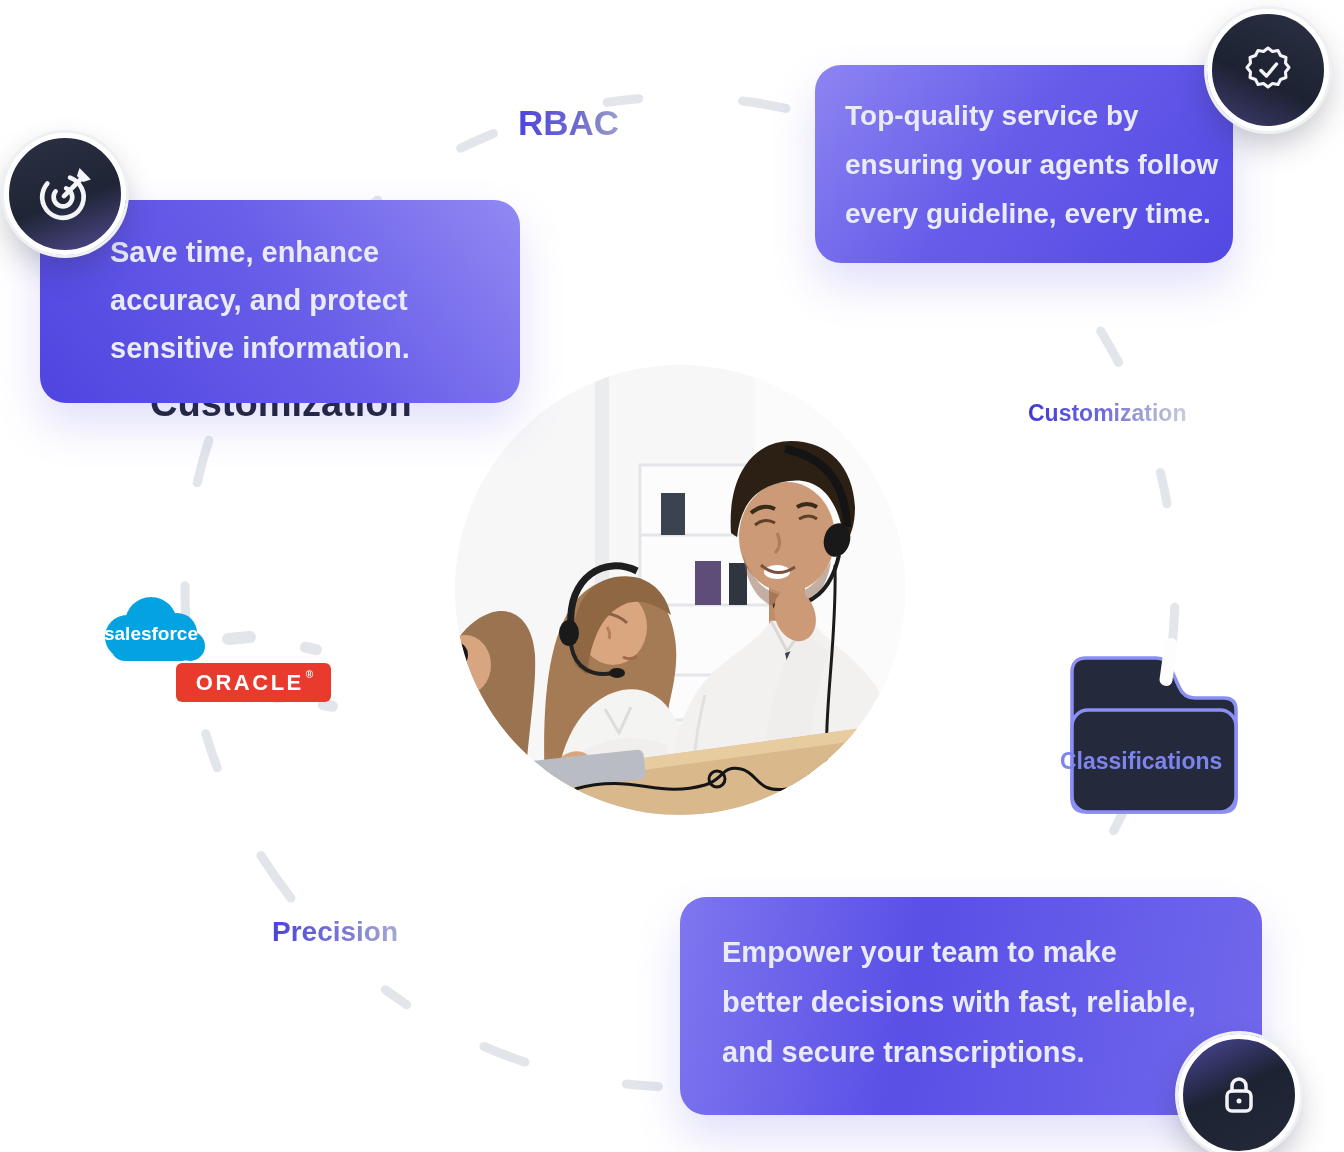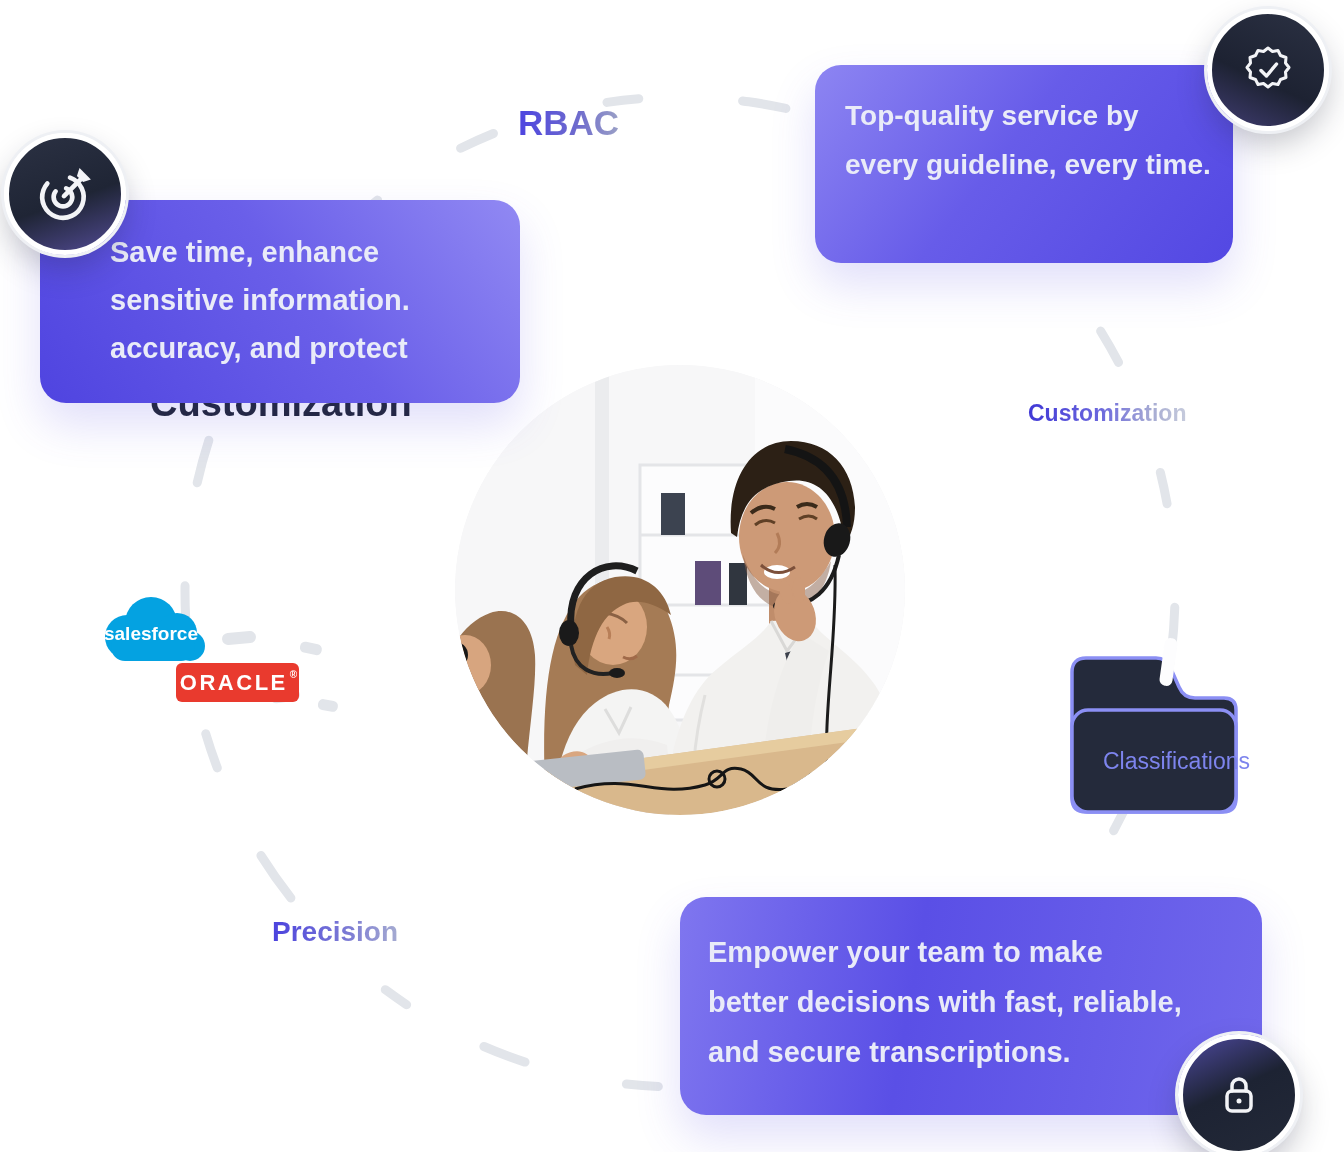--- a/index.html
+++ b/index.html
@@ -28,21 +28,21 @@
   }
   .card-quality{
     left:815px;top:65px;width:418px;height:198px;
     background:linear-gradient(128deg,#8d85f2 0%,#675ce9 45%,#5348e3 100%);
     padding:26px 0 0 30px;box-sizing:border-box;
     font-size:28px;line-height:49px;
   }
   .card-transcription{
     left:680px;top:897px;width:582px;height:218px;
     background:linear-gradient(100deg,#7f76ef 0%,#5a4fe6 40%,#7168ec 100%);
-    padding:30px 0 0 28px;box-sizing:border-box;
+    padding:30px 0 0 42px;box-sizing:border-box;
     font-size:29px;line-height:50px;
   }
   
   .qlabel{
     position:absolute;font-weight:800;z-index:3;white-space:nowrap;
     background-clip:text;-webkit-background-clip:text;color:transparent;
   }
   .lbl-rbac{left:518px;top:103px;font-size:35px;
     background-image:linear-gradient(90deg,#4d44e0 0%,#6f6ccd 60%,#9aa0c6 100%);}
   .lbl-customization{left:1028px;top:400px;font-size:23px;
@@ -62,30 +62,30 @@
   }
   .badge-target{left:4px;top:133px;
     background:linear-gradient(160deg,#2b3143 0%,#1f2535 55%,#46427e 90%,#655ad6 100%);}
   .badge-seal{left:1207px;top:9px;
     background:linear-gradient(205deg,#2b3143 0%,#1d2232 58%,#403d72 100%);}
   .badge-lock{left:1178px;top:1034px;
     background:linear-gradient(335deg,#232938 0%,#1d2333 55%,#4c489c 100%);}
   
   .sf-logo{position:absolute;left:93px;top:591px;z-index:3;}
   .oracle-logo{
-    position:absolute;left:176px;top:663px;width:123px;height:39px;z-index:3;
+    position:absolute;left:176px;top:663px;width:155px;height:39px;z-index:3;
     background:#e93a2e;border-radius:6px;display:flex;align-items:center;justify-content:center;
     color:#ffffff;font-size:22px;font-weight:700;letter-spacing:2.5px;
   }
   .oracle-logo .reg{font-size:10px;letter-spacing:0;position:relative;top:-8px;left:2px;}
   
   .folder{position:absolute;left:1060px;top:650px;z-index:3;}
   .folder-label-pos{
-    position:absolute;left:1060px;top:748px;width:190px;text-align:right;z-index:4;
-    color:#7d84ed;font-size:23px;font-weight:400;
+    position:absolute;left:1060px;top:748px;width:190px;text-align:left;z-index:4;
+    color:#7d84ed;font-size:23px;font-weight:700;
   }
   .white-dash{
     position:absolute;left:1162px;top:638px;width:13px;height:48px;border-radius:6px;
     background:#fdfdfe;transform:rotate(8deg);z-index:4;
   }
 </style>
 </head>
 <body>
 
 <div class="stage">
@@ -182,26 +182,27 @@
           <rect x="40" y="392" width="150" height="30" rx="6" transform="rotate(-6 115 407)" fill="#b9bdc3"></rect>
           <path d="M120,424 C180,408 200,434 250,420 C270,414 266,400 286,404 C304,408 300,428 332,424" stroke="#151515" stroke-width="3" fill="none"></path>
           <circle cx="262" cy="414" r="8" stroke="#151515" stroke-width="3" fill="none"></circle>
         </g>
       </g>
     </svg>
   </div>
 
   <div class="card card-rbac">
     <div class="ln">Save time, enhance</div>
+    <div class="ln">accuracy, and protect</div>
     <div class="ln">sensitive information.</div>
-    <div class="ln">accuracy, and protect</div>
   </div>
 
   <div class="card card-quality">
     <div class="ln">Top-quality service by</div>
+    <div class="ln">ensuring your agents follow</div>
     <div class="ln">every guideline, every time.</div>
   </div>
 
   <div class="card card-transcription">
     <div class="ln">Empower your team to make</div>
     <div class="ln">better decisions with fast, reliable,</div>
     <div class="ln">and secure transcriptions.</div>
   </div>
 
   <div class="qlabel lbl-rbac">RBAC</div>

